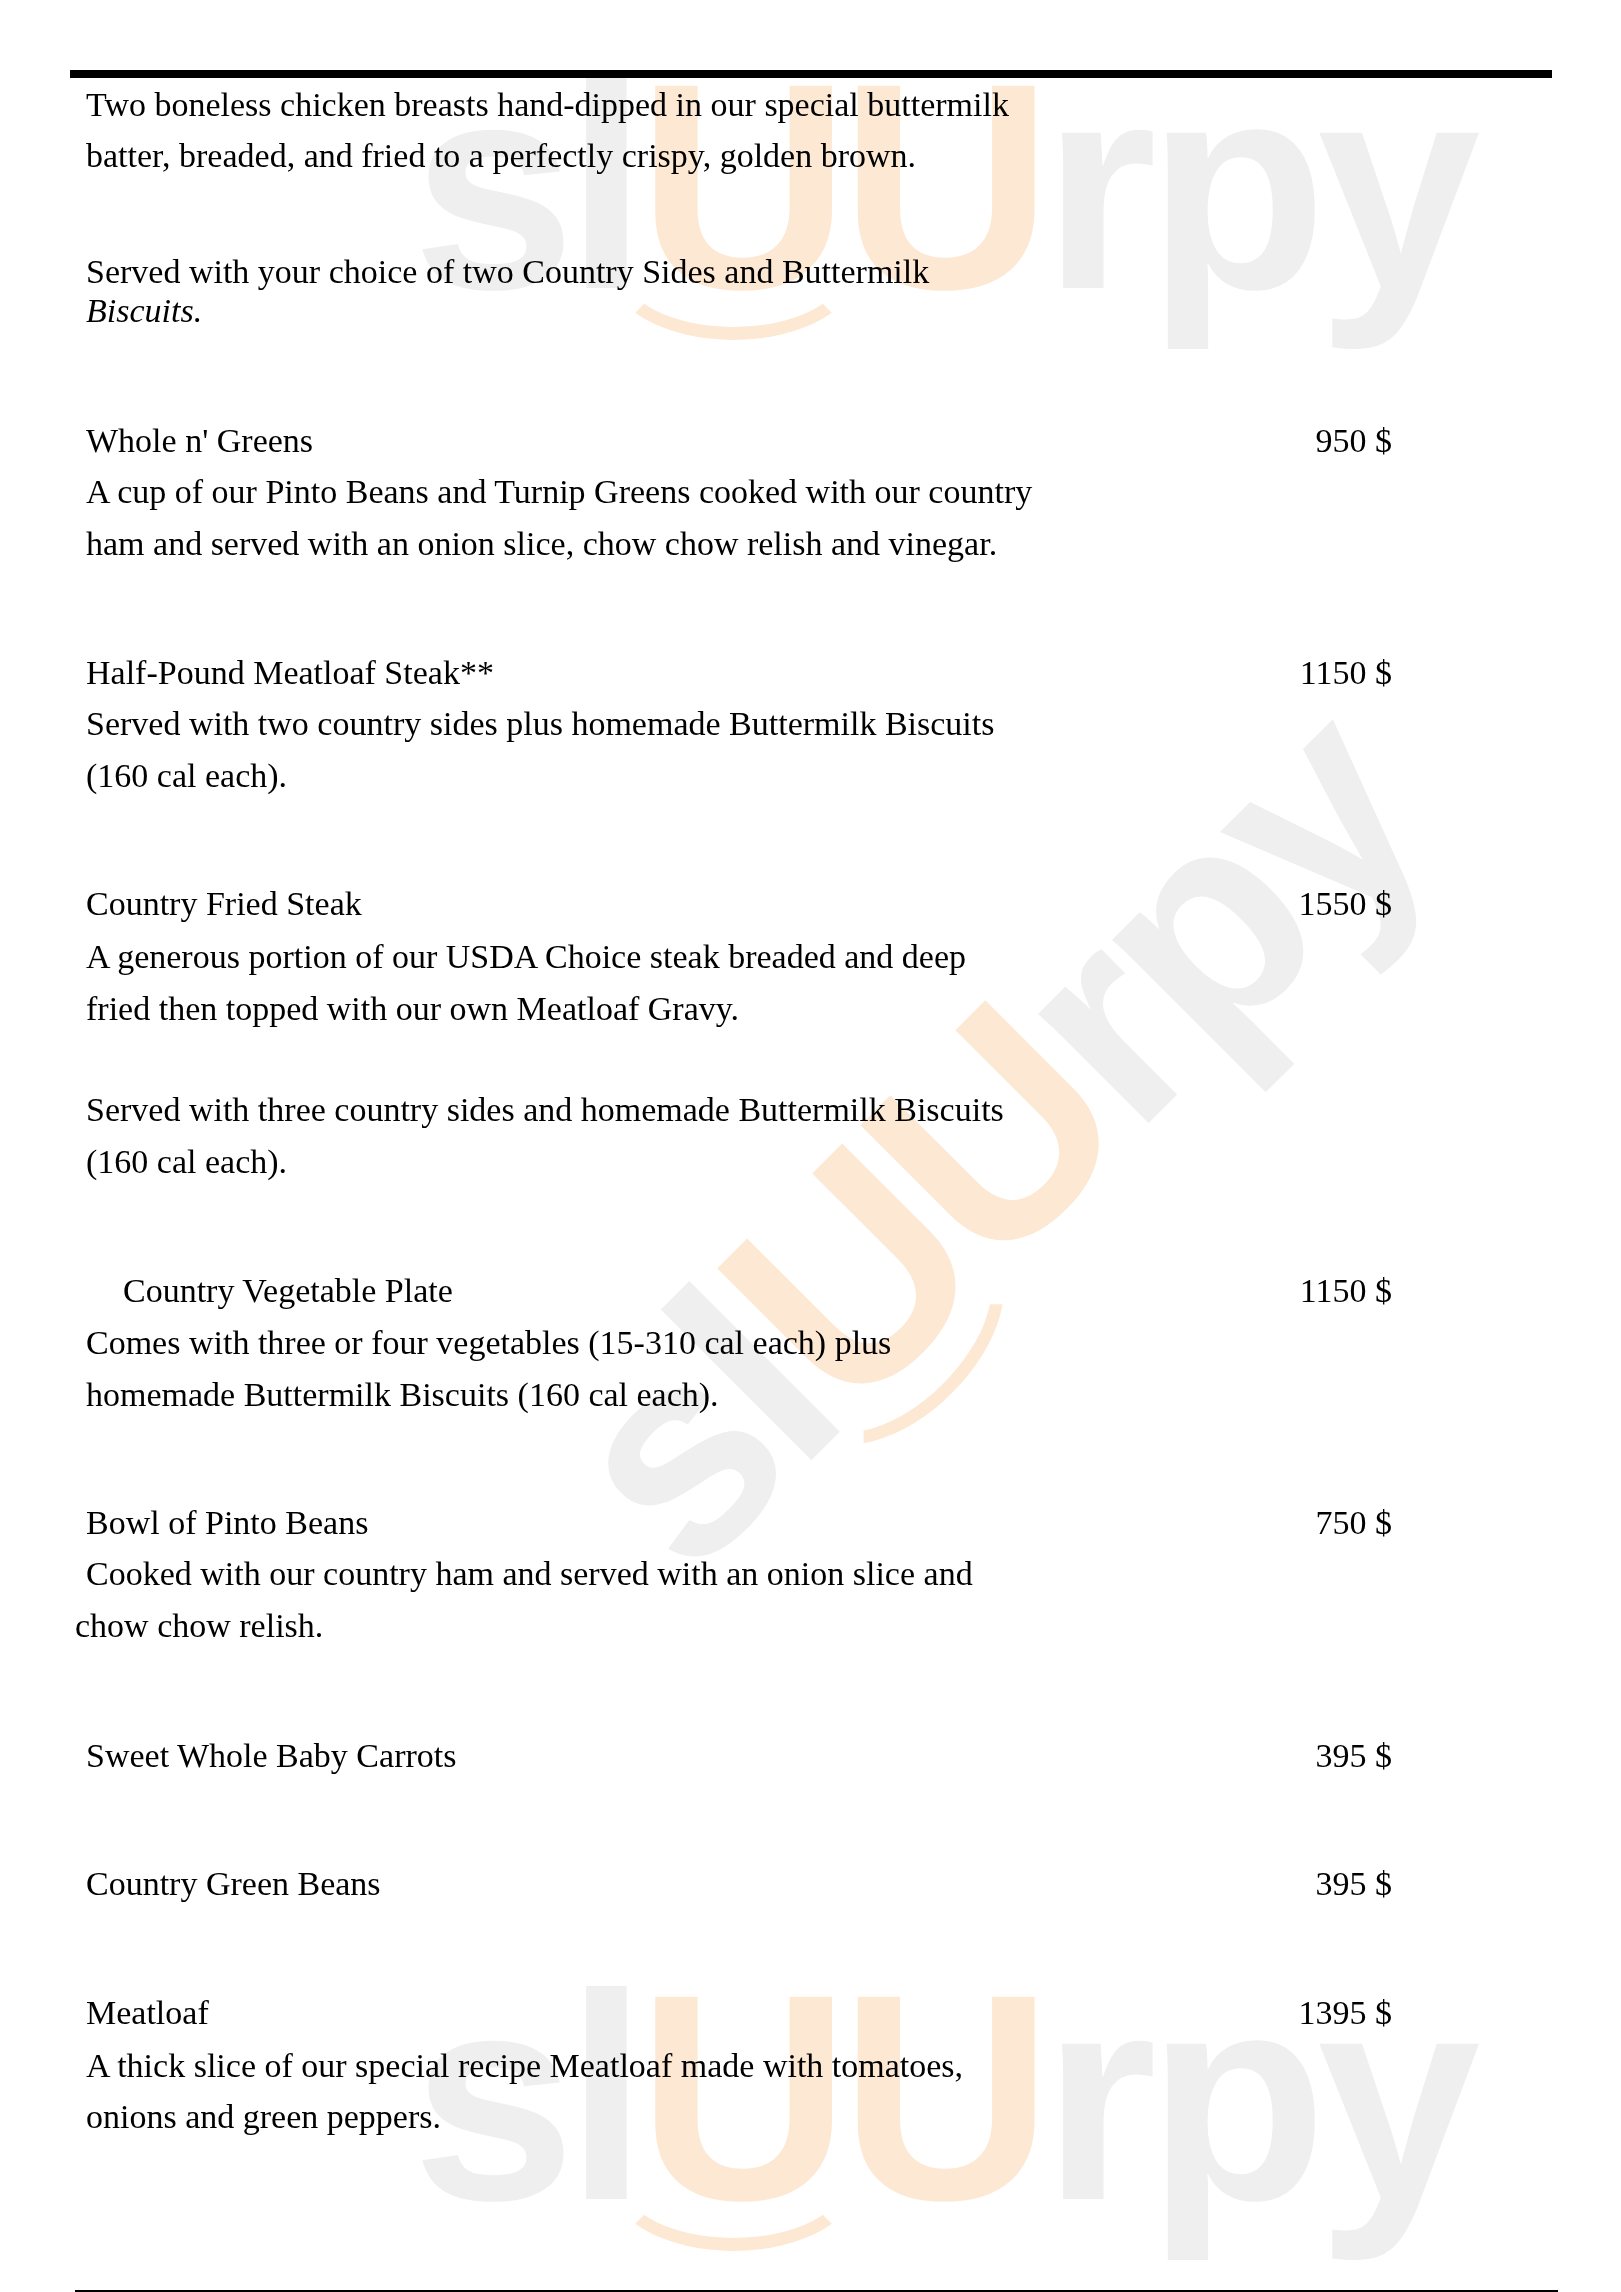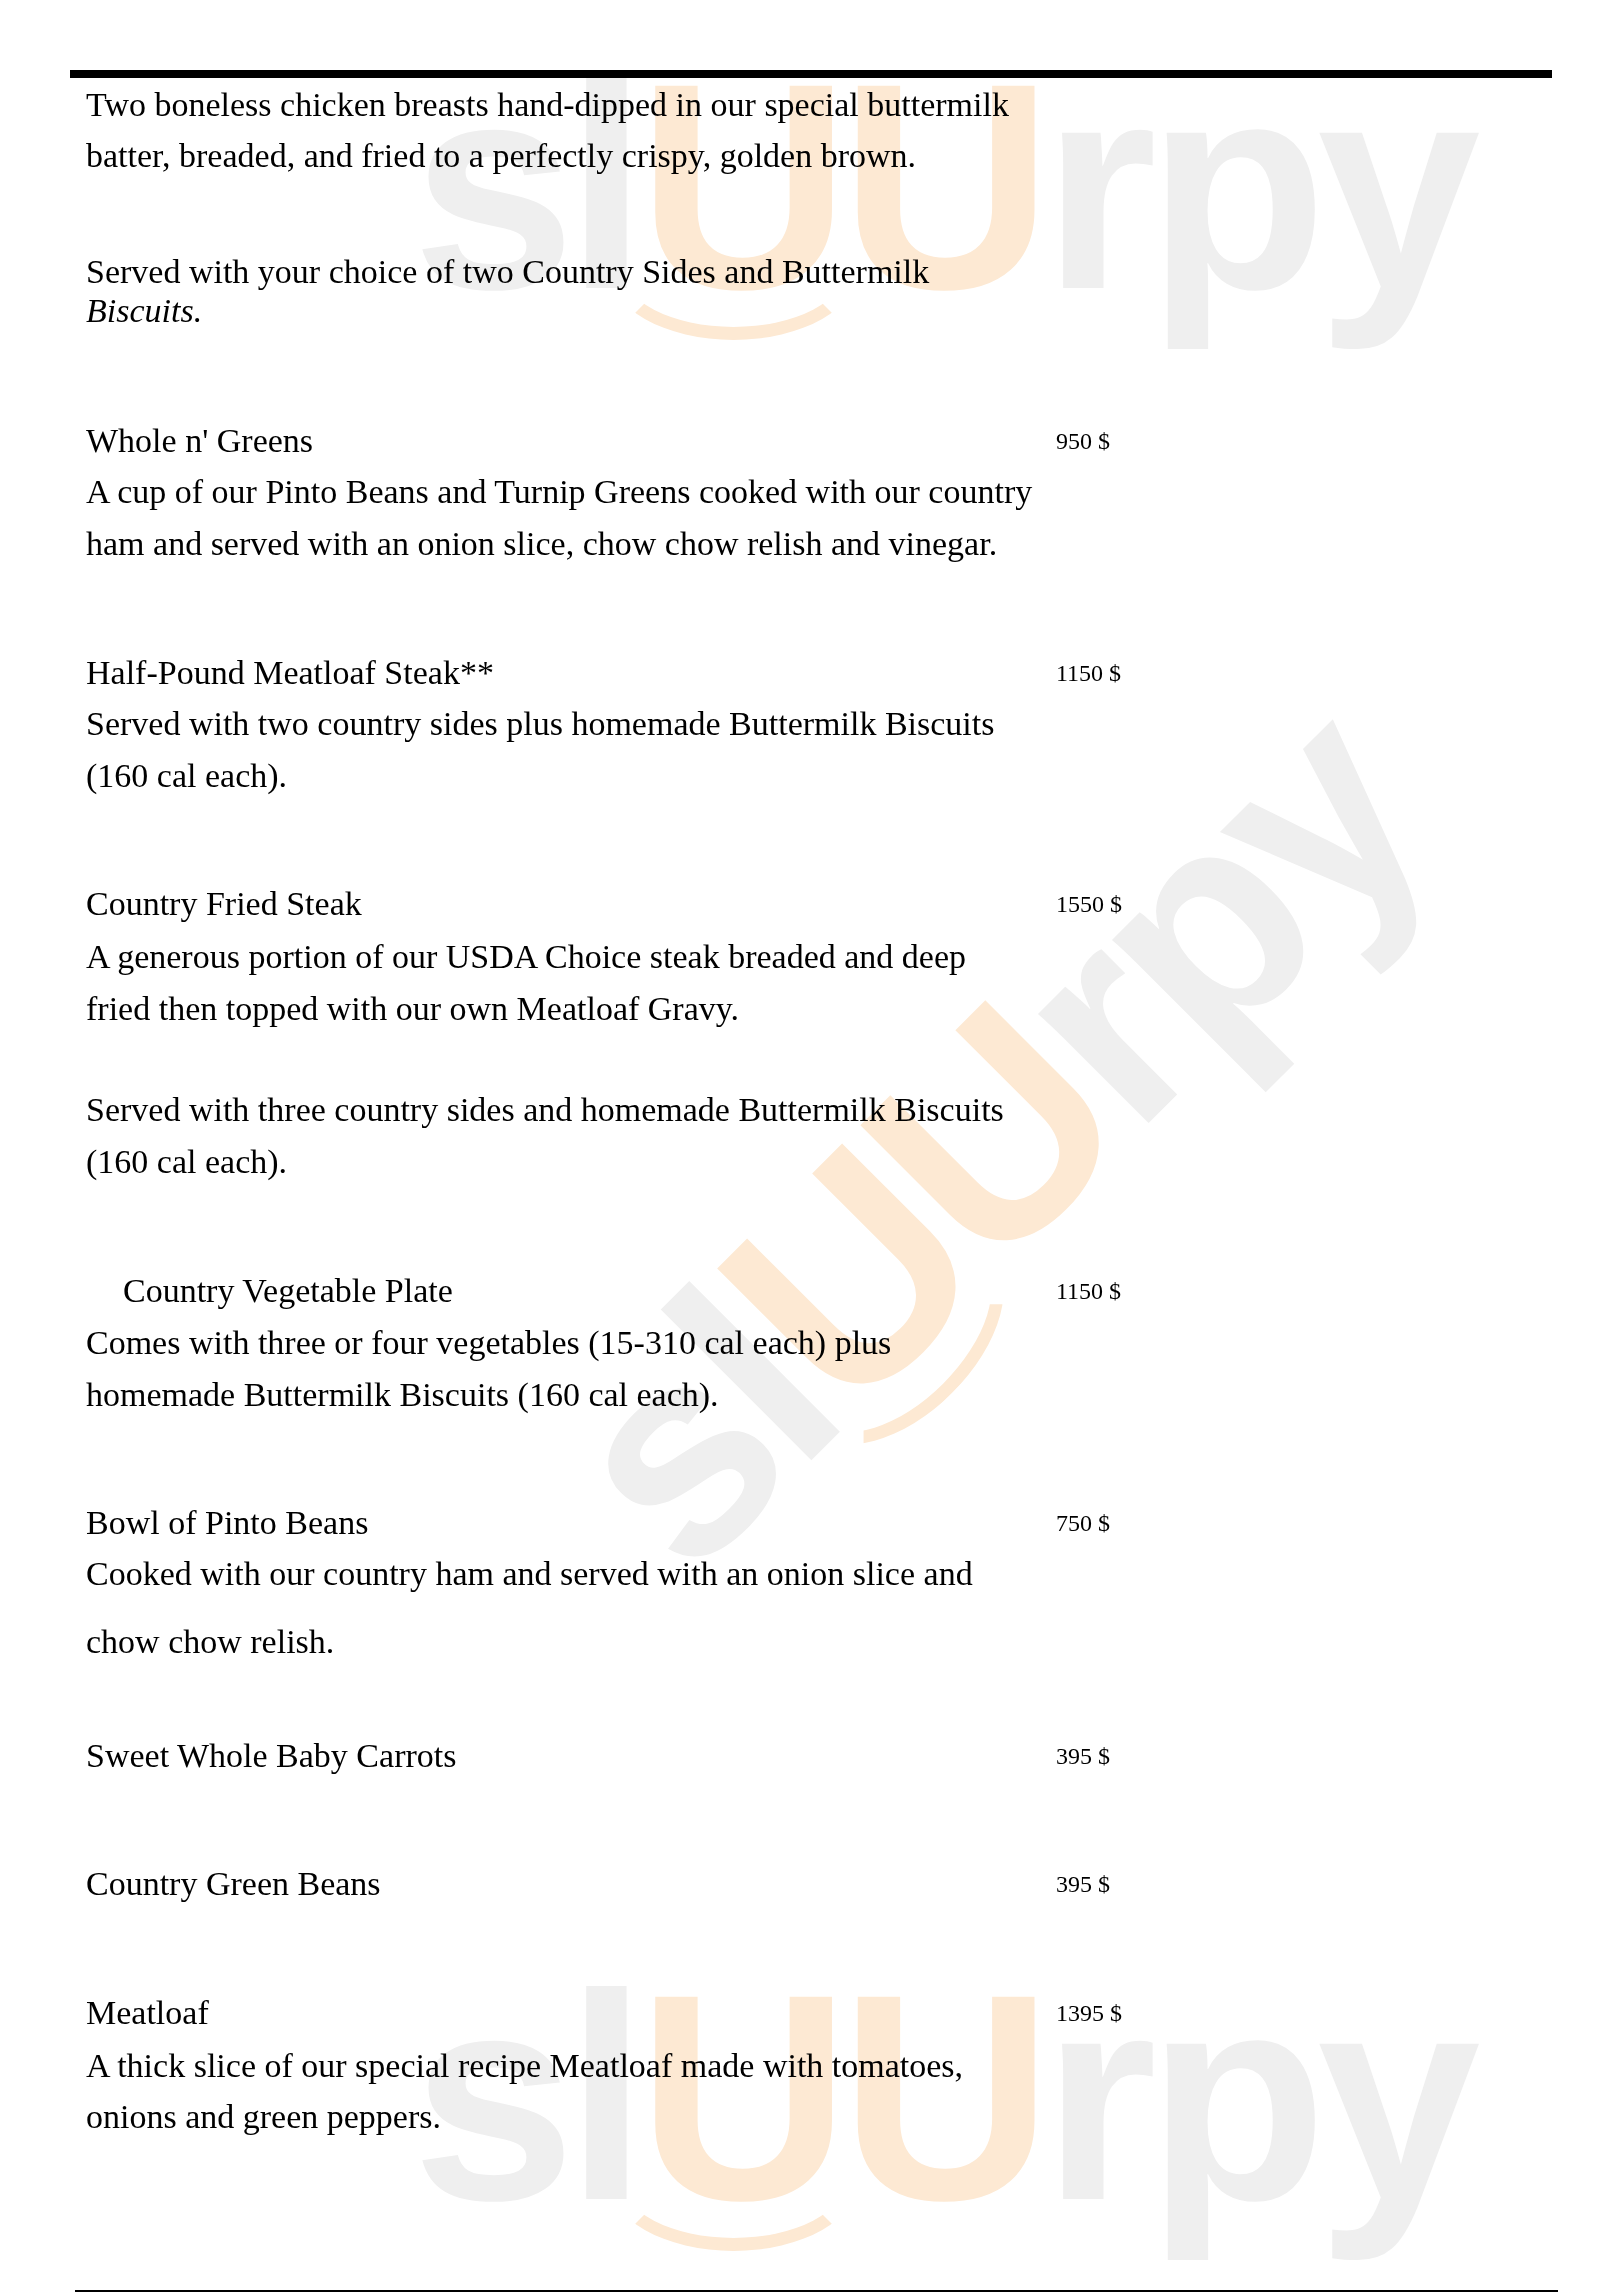--- a/index.html
+++ b/index.html
@@ -9,21 +9,21 @@
   .rule-bottom { position:absolute; left:75px; top:2290px; width:1483px; height:2px; background:#000; }
 
   .wm { position:absolute; font-family:"Liberation Sans","DejaVu Sans",sans-serif; font-weight:bold;
         font-size:294px; line-height:1; letter-spacing:-9.8px; white-space:nowrap; z-index:0; pointer-events:none; }
   .wm .g { color:#efefef; }
   .wm .o { color:#fde9d3; }
   .wm .smile { position:absolute; border:13.7px solid #fde9d3; border-color:transparent transparent #fde9d3 transparent;
                border-radius:50%; width:225px; height:118px; }
 
   .text { position:absolute; font-size:34px; line-height:34px; white-space:nowrap; z-index:1; }
-  .price { position:absolute; font-size:24px; line-height:34px; text-align:left; width:294px; left:1056px; z-index:1; white-space:nowrap; }
+  .price { position:absolute; font-size:34px; line-height:34px; text-align:right; width:294px; left:1098px; z-index:1; white-space:nowrap; }
 </style>
 </head>
 <body>
 
 <div class="wm" style="left:412px; top:39px;">
   <span class="g">sl</span><span class="o">UU</span><span class="g">rpy</span>
   <div class="smile" style="left:196px; top:157px;"></div>
 </div>
 <div class="wm" style="left:461px; top:990px; transform:rotate(-45deg); transform-origin:center;">
   <span class="g">sl</span><span class="o">UU</span><span class="g">rpy</span>
@@ -59,21 +59,21 @@
 <div class="text" style="left:86px; top:1145px;">(160 cal each).</div>
 
 <div class="text" style="left:86px; top:1274px;margin-left:37px;">Country Vegetable Plate</div>
 <div class="price" style="top:1274px;">1150 $</div>
 <div class="text" style="left:86px; top:1326px;">Comes with three or four vegetables (15-310 cal each) plus</div>
 <div class="text" style="left:86px; top:1378px;">homemade Buttermilk Biscuits (160 cal each).</div>
 
 <div class="text" style="left:86px; top:1506px;">Bowl of Pinto Beans</div>
 <div class="price" style="top:1506px;">750 $</div>
 <div class="text" style="left:86px; top:1557px;">Cooked with our country ham and served with an onion slice and</div>
-<div class="text" style="left:86px; top:1609px;margin-top:16px;">chow chow relish.</div>
+<div class="text" style="left:75px; top:1609px;">chow chow relish.</div>
 
 <div class="text" style="left:86px; top:1739px;">Sweet Whole Baby Carrots</div>
 <div class="price" style="top:1739px;">395 $</div>
 
 <div class="text" style="left:86px; top:1867px;">Country Green Beans</div>
 <div class="price" style="top:1867px;">395 $</div>
 
 <div class="text" style="left:86px; top:1996px;">Meatloaf</div>
 <div class="price" style="top:1996px;">1395 $</div>
 <div class="text" style="left:86px; top:2049px;">A thick slice of our special recipe Meatloaf made with tomatoes,</div>

